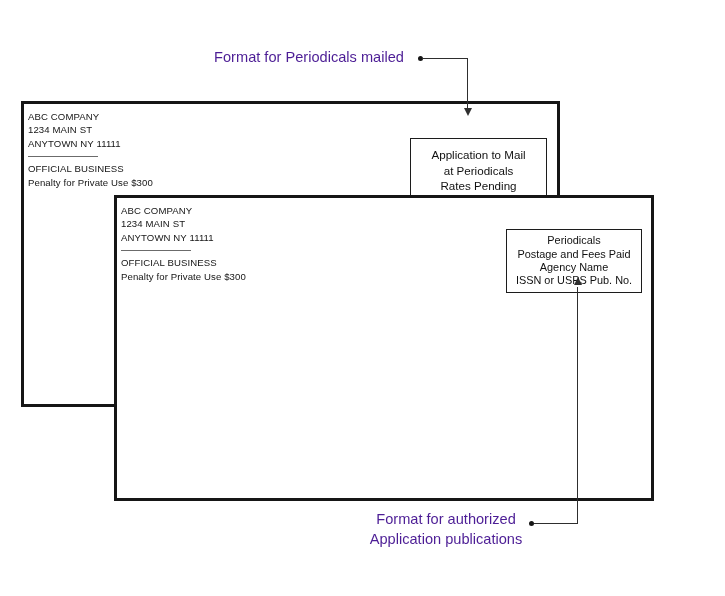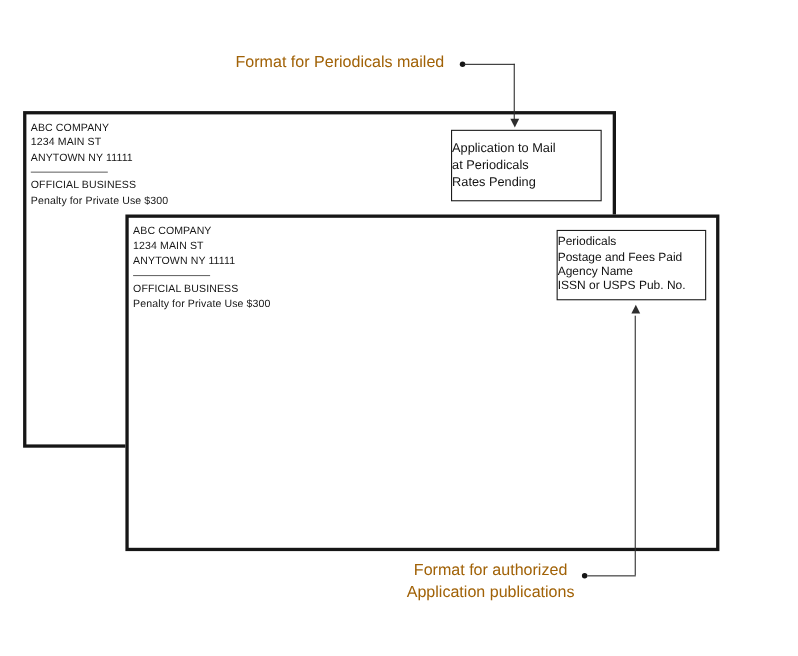--- a/index.html
+++ b/index.html
@@ -41,33 +41,34 @@
 
   
   .imprint {
     position: absolute;
     border: 1.5px solid #1c1c1c;
     box-sizing: border-box;
     background: #ffffff;
     display: flex;
     flex-direction: column;
     justify-content: center;
-    text-align: left;
+    text-align: center;
     white-space: nowrap;
+    margin-top: 20px;
   }
   #box1 { left: 386px; top: 14px; width: 137px; height: 65px; font-size: 11.6px; line-height: 15.5px; }
   #box2 { left: 389px; top: 11px; width: 136px; height: 64px; font-size: 10.9px; line-height: 13.4px; }
 
   
   .caption {
     position: absolute;
     text-align: center;
     font-size: 14.6px;
     line-height: 20.5px;
-    color: #a16207;
+    color: #4c1d95;
     z-index: 5;
     white-space: nowrap;
   }
   #capTop { left: 189px; top: 47px;  width: 240px; }
   #capBottom { left: 332px; top: 510px; width: 228px; line-height: 19.5px; }
 
   
   .dot {
     position: absolute;
     width: 5px; height: 5px;

